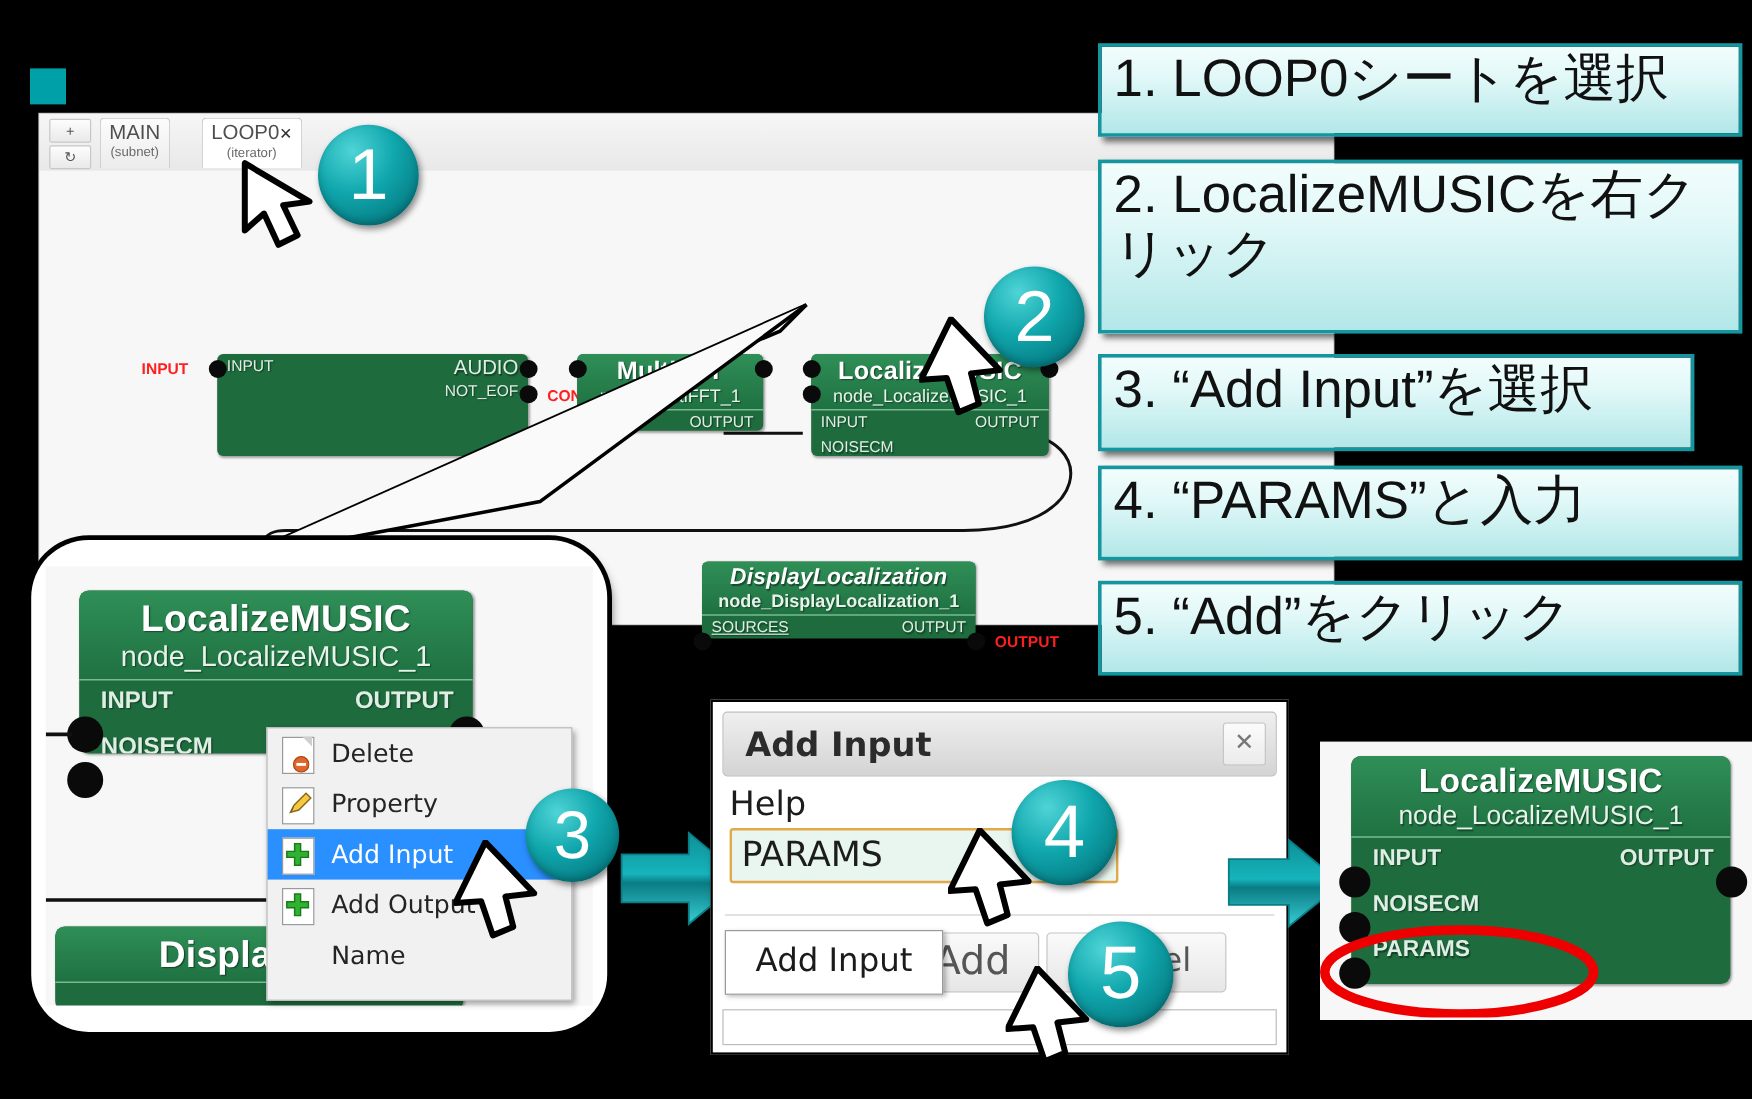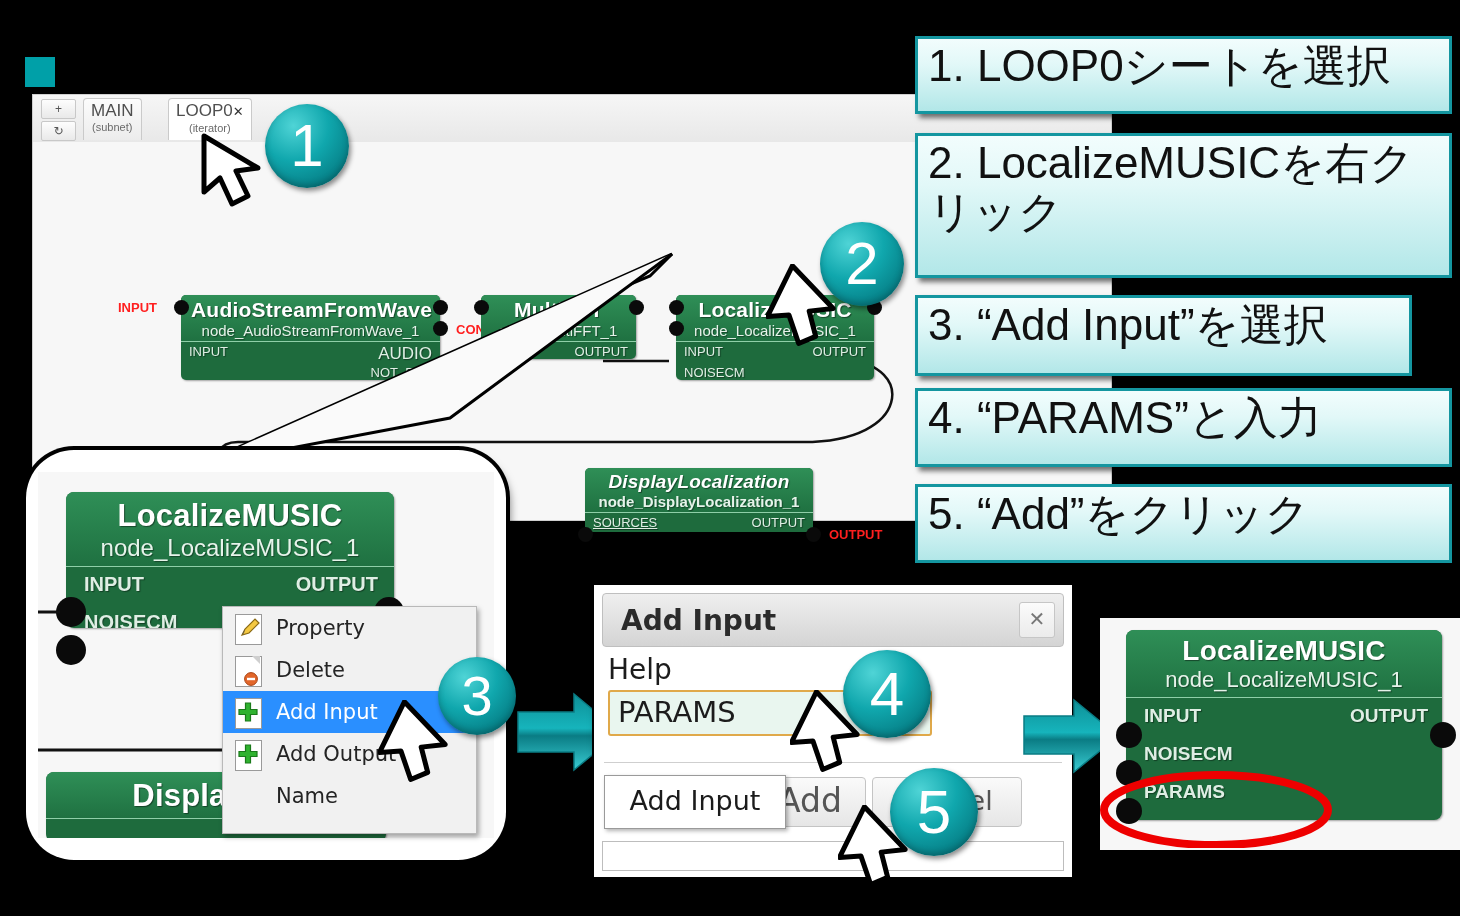--- a/index.html
+++ b/index.html
@@ -141,24 +141,20 @@
       <g fill="none" stroke="#111" stroke-width="2.5">
         <path d="M407,219 L432,219"></path>
         <path d="M570,219 L636,219"></path>
         <path d="M815,219 C880,222 880,300 770,300 C600,300 260,300 205,300
                  C185,300 182,310 182,345"></path>
         <path d="M182,345 C182,378 300,392 420,392 L540,392"></path>
       </g>
     </svg>
 
     <div class="node" style="left:148px;top:153px;width:259px;height:85px;">
-      <div class="hdr">
-        <div class="t1" style="font-size:21px;">AudioStreamFromWave</div>
-        <div class="t2" style="font-size:15px;">node_AudioStreamFromWave_1</div>
-      </div>
       <div class="prow">
         <span class="pl" style="font-size:13px;">INPUT</span>
         <span class="pr" style="font-size:17px;">AUDIO</span>
       </div>
       <div class="prow">
         <span class="pr" style="font-size:13px;">NOT_EOF</span>
       </div>
     </div>
     <div class="dot" style="left:141px;top:158px;"></div>
     <div class="dot" style="left:400px;top:158px;"></div>
@@ -282,44 +278,44 @@
     <div class="node" style="left:8px;top:300px;width:340px;height:70px;border-radius:8px;">
       <div class="hdr" style="padding:6px 10px 4px;">
         <div class="t1" style="font-size:31px;">DisplayLoc</div>
       </div>
     </div>
 
   </div>
 </div>
 
 <div class="abs" id="ctxmenu">
-
-  <div class="mi">
-    <span class="mico">
-      <span class="sheeticon"></span>
-      <svg style="position:absolute;left:4px;top:3px;" width="22" height="22" viewBox="0 0 22 22">
-        <path d="M3,18 L6,12 L16,2 L20,6 L10,16 Z" fill="#f4c842" stroke="#8a6a15" stroke-width="1.2"></path>
-        <path d="M3,18 L6,12 L5,16 Z" fill="#555"></path>
-      </svg>
-    </span>
-    <span>Property</span>
-  </div>
 
   <div class="mi">
     <span class="mico">
       <span class="sheeticon"></span>
       <span class="fold" style="right:4px;"></span>
       <svg style="position:absolute;left:9px;top:16px;" width="14" height="14" viewBox="0 0 14 14">
         <circle cx="7" cy="7" r="6.4" fill="#e2662a" stroke="#a84415" stroke-width="1"></circle>
         <rect x="3" y="5.8" width="8" height="2.4" fill="#fff"></rect>
       </svg>
     </span>
     <span>Delete</span>
   </div>
 
+  <div class="mi">
+    <span class="mico">
+      <span class="sheeticon"></span>
+      <svg style="position:absolute;left:4px;top:3px;" width="22" height="22" viewBox="0 0 22 22">
+        <path d="M3,18 L6,12 L16,2 L20,6 L10,16 Z" fill="#f4c842" stroke="#8a6a15" stroke-width="1.2"></path>
+        <path d="M3,18 L6,12 L5,16 Z" fill="#555"></path>
+      </svg>
+    </span>
+    <span>Property</span>
+  </div>
+
   <div class="mi sel">
     <span class="mico">
       <span class="sheeticon"></span>
       <svg style="position:absolute;left:2px;top:4px;" width="22" height="22" viewBox="0 0 22 22">
         <path d="M8.5,1 h5 v6.5 H20 v5 h-6.5 V19 h-5 v-6.5 H2 v-5 H8.5 Z" fill="#2fb22f" stroke="#1a7a1a" stroke-width="1.2"></path>
       </svg>
     </span>
     <span>Add Input</span>
   </div>
 

